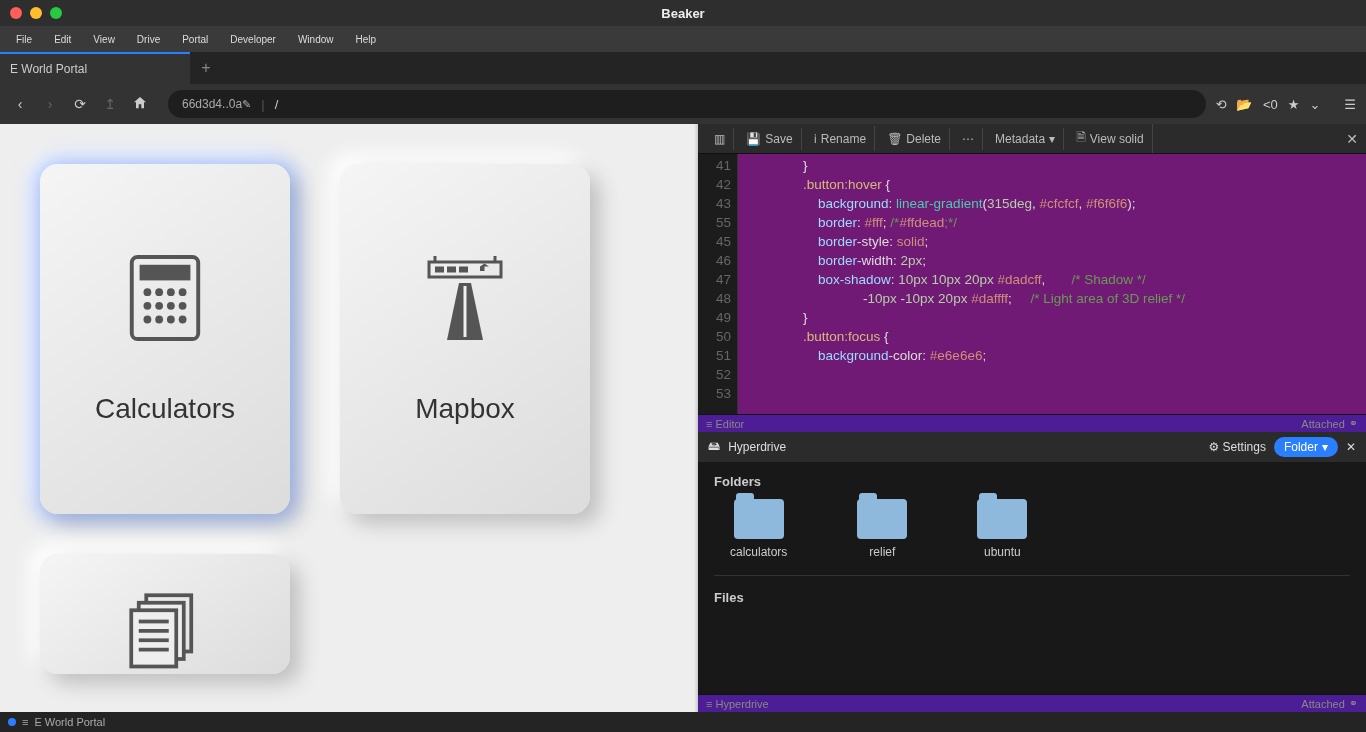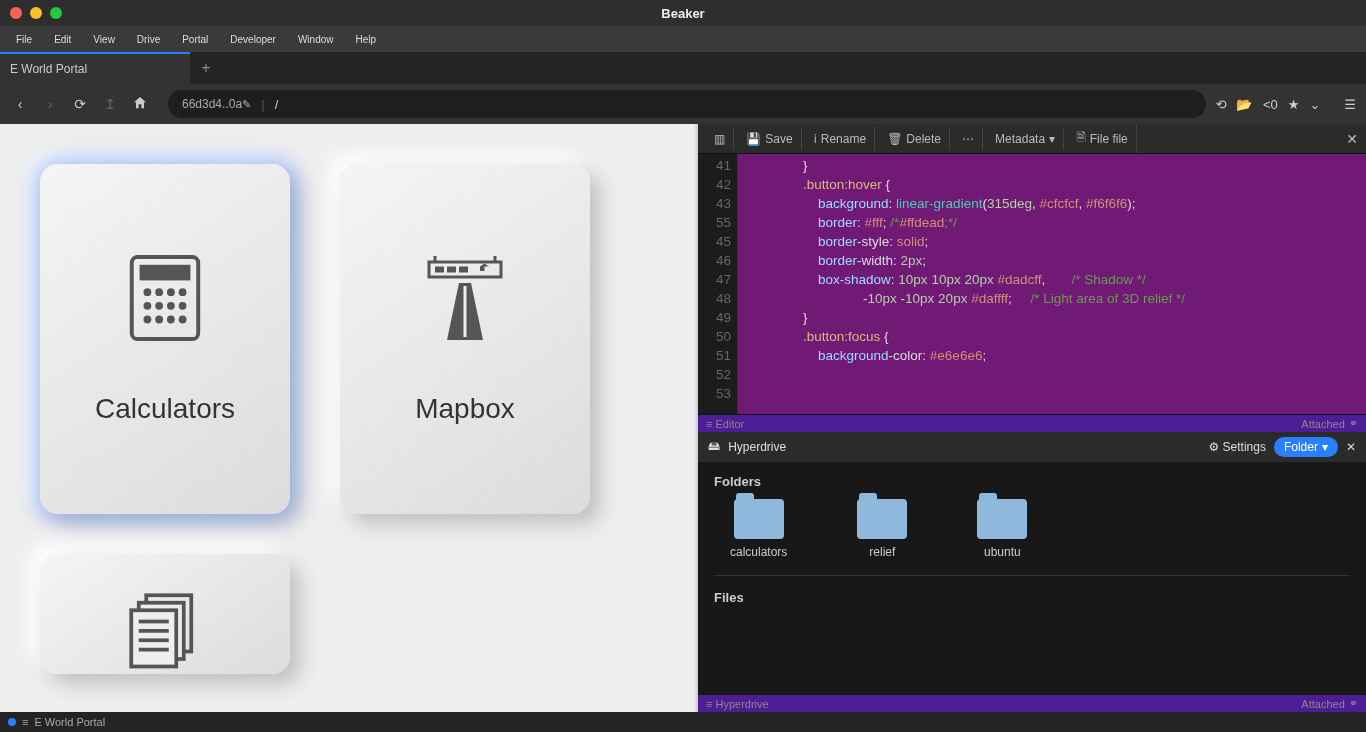--- a/index.html
+++ b/index.html
@@ -205,21 +205,21 @@
 
   <div class="pane-right">
 
     <div class="editor-tb">
       <span class="btn">▥</span>
       <span class="btn">💾 <span>Save</span></span>
       <span class="btn">ℹ <span>Rename</span></span>
       <span class="btn">🗑 <span>Delete</span></span>
       <span class="btn">⋯</span>
       <span class="btn"><span>Metadata</span> ▾</span>
-      <span class="btn">🗎 <span>File file</span></span>
+      <span class="btn">🗎 <span>View solid</span></span>
       <span class="spacer"></span>
       <span class="close">✕</span>
     </div>
 
     <div class="code">
       <div class="gutter" id="gutter">
           <div>41</div>
           <div>42</div>
           <div>43</div>
           <div>55</div>

